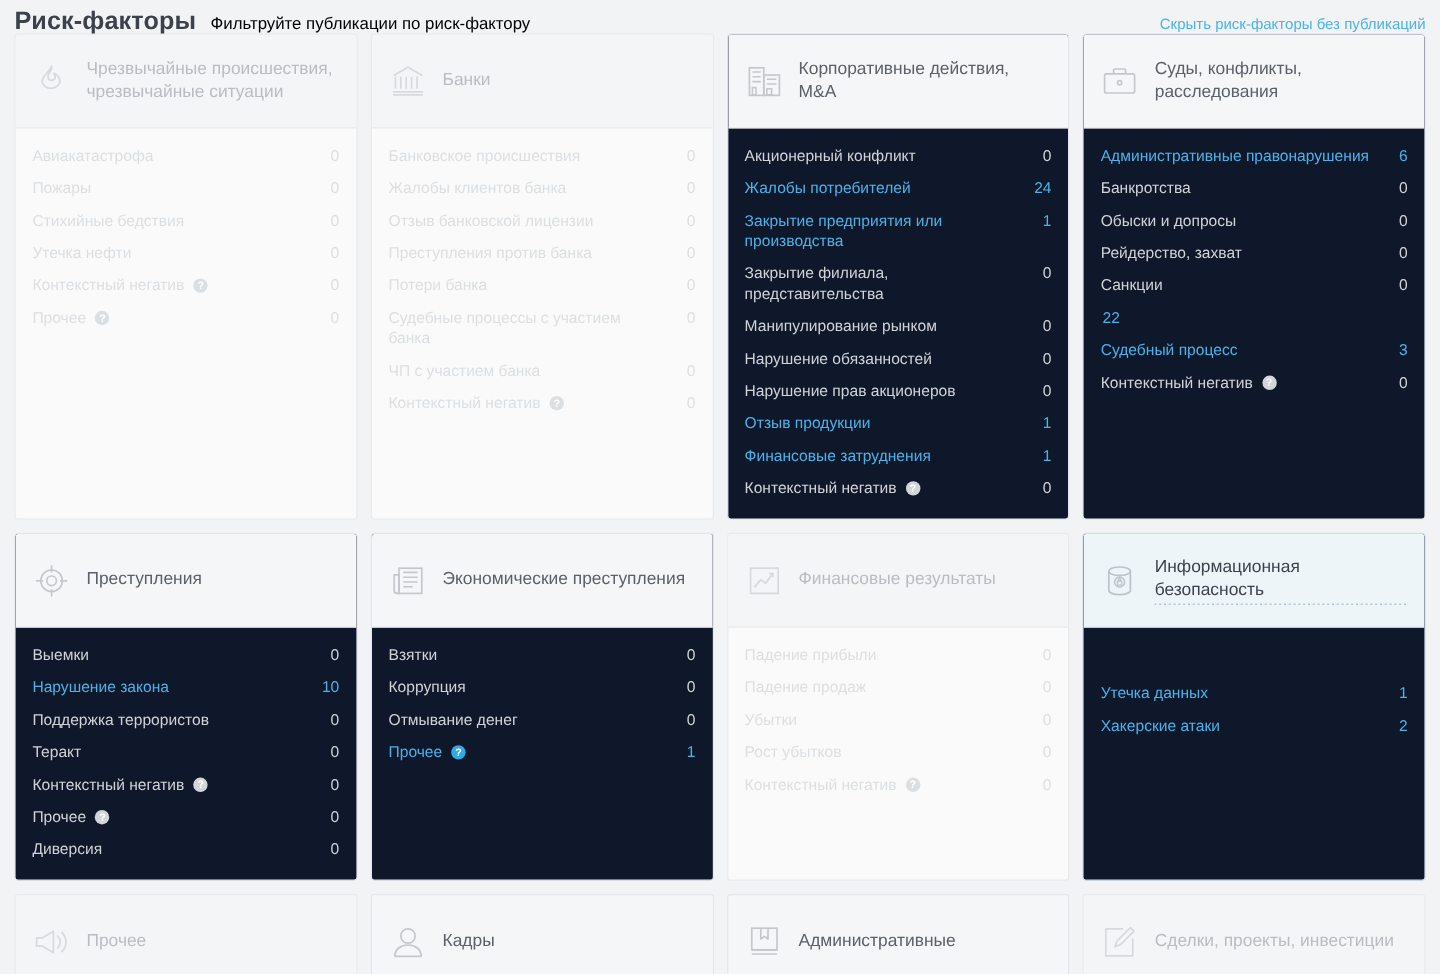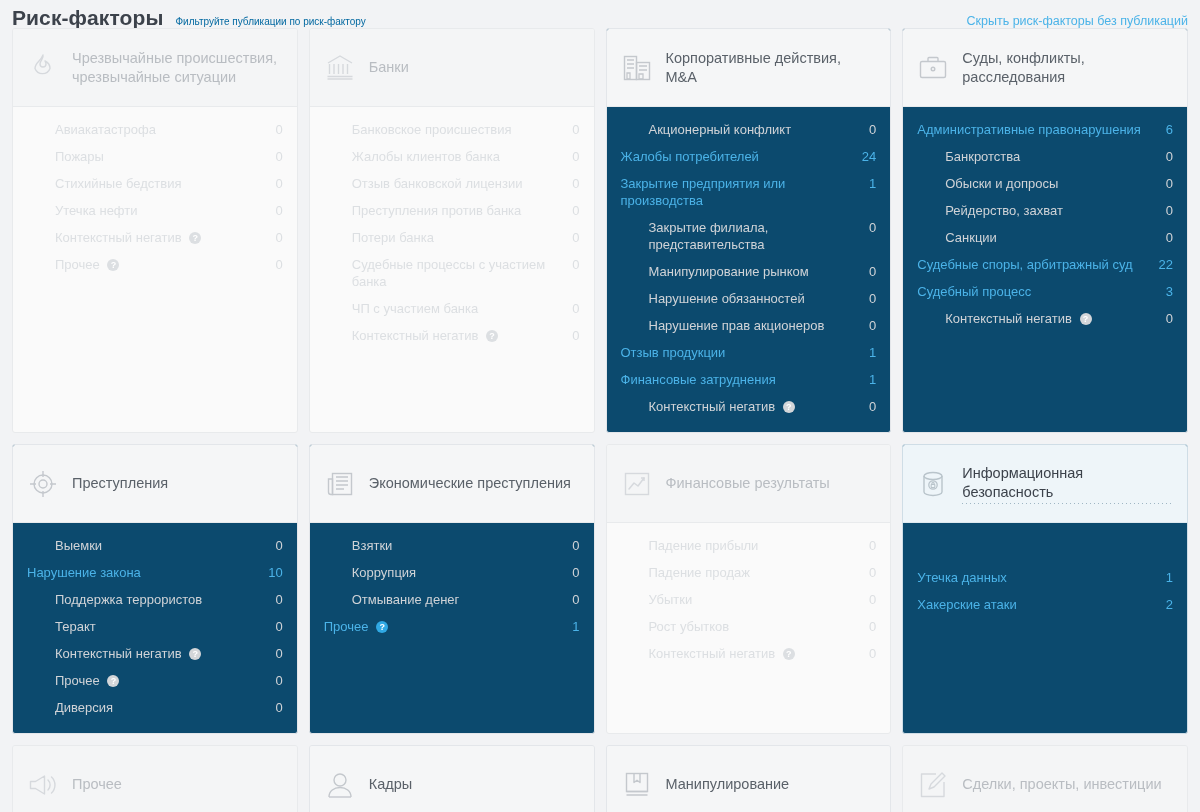--- a/index.html
+++ b/index.html
@@ -20,43 +20,43 @@
     height: 28px;
   }
   .page-title {
     font-size: 21px;
     font-weight: bold;
     color: #3c424b;
     letter-spacing: .1px;
     white-space: nowrap;
   }
   .page-sub {
-    font-size: 10px;
-    color: #0369a1;
+    font-size: 14px;
+    color: #000000;
     margin-left: 12px;
     white-space: nowrap;
   }
   .head-link {
     margin-left: auto;
     font-size: 12.5px;
     color: #4bb3e8;
     white-space: nowrap;
     cursor: pointer;
   }
 
   
   .grid {
     display: grid;
     grid-template-columns: repeat(4, 1fr);
     gap: 11px;
     padding: 0 12px 12px 12px;
   }
 
   .card {
-    background: #0c4a6e;
+    background: #0f172a;
     border: 1px solid #e3e6ea;
     border-radius: 3px;
     overflow: hidden;
     display: flex;
     flex-direction: column;
   }
   .card.dim { background: #fafafa; border-color: #e8eaec; }
   .card.hover { border-color: #cfdde6; gap: 32px; }
 
   .card-head {
@@ -109,21 +109,21 @@
     justify-content: space-between;
     gap: 10px;
     padding: 5px 0;
     font-size: 13px;
     line-height: 17px;
     cursor: default;
   }
   .risk-row .label { flex: 1 1 auto; }
   .risk-row .count { flex: 0 0 auto; text-align: right; min-width: 16px; }
 
-  .risk-row.zero { color: #d0d3d7; margin-left: 28px; }
+  .risk-row.zero { color: #d0d3d7; }
   .card.dim .risk-row.zero { color: #dcdfe2; }
   .risk-row.active { color: #4bb3e8; cursor: pointer; }
 
   
   .help {
     display: inline-flex;
     align-items: center; justify-content: center;
     width: 12px; height: 12px;
     border-radius: 50%;
     background: #d3d6d9;
@@ -304,21 +304,20 @@
         </div>
         <div class="risk-row zero">
           <span class="label">Рейдерство, захват</span>
           <span class="count">0</span>
         </div>
         <div class="risk-row zero">
           <span class="label">Санкции</span>
           <span class="count">0</span>
         </div>
         <div class="risk-row active">
-          <span class="label">Судебные споры, арбитражный суд</span>
           <span class="count">22</span>
         </div>
         <div class="risk-row active">
           <span class="label">Судебный процесс</span>
           <span class="count">3</span>
         </div>
         <div class="risk-row zero">
           <span class="label">Контекстный негатив <span class="help">?</span></span>
           <span class="count">0</span>
         </div>
@@ -464,21 +463,21 @@
         <div class="card-title">Кадры</div>
       </div>
     </div>
     <div class="card">
       <div class="card-head">
         <span class="card-icon">
           <svg width="32" height="32" viewBox="0 0 32 32">
             <use href="#ic-book-icon"></use>
           </svg>
         </span>
-        <div class="card-title">Манипулирование</div>
+        <div class="card-title">Административные</div>
       </div>
     </div>
     <div class="card dim">
       <div class="card-head">
         <span class="card-icon">
           <svg width="32" height="32" viewBox="0 0 32 32">
             <use href="#ic-pencil-square-icon"></use>
           </svg>
         </span>
         <div class="card-title">Сделки, проекты, инвестиции</div>

